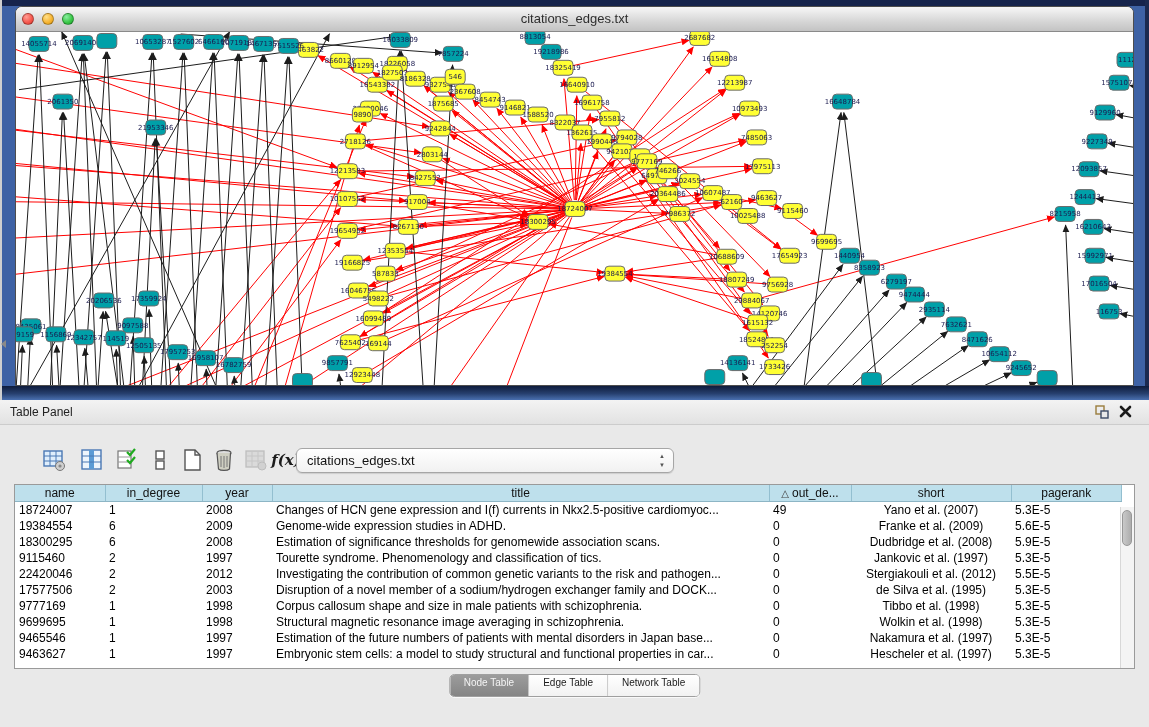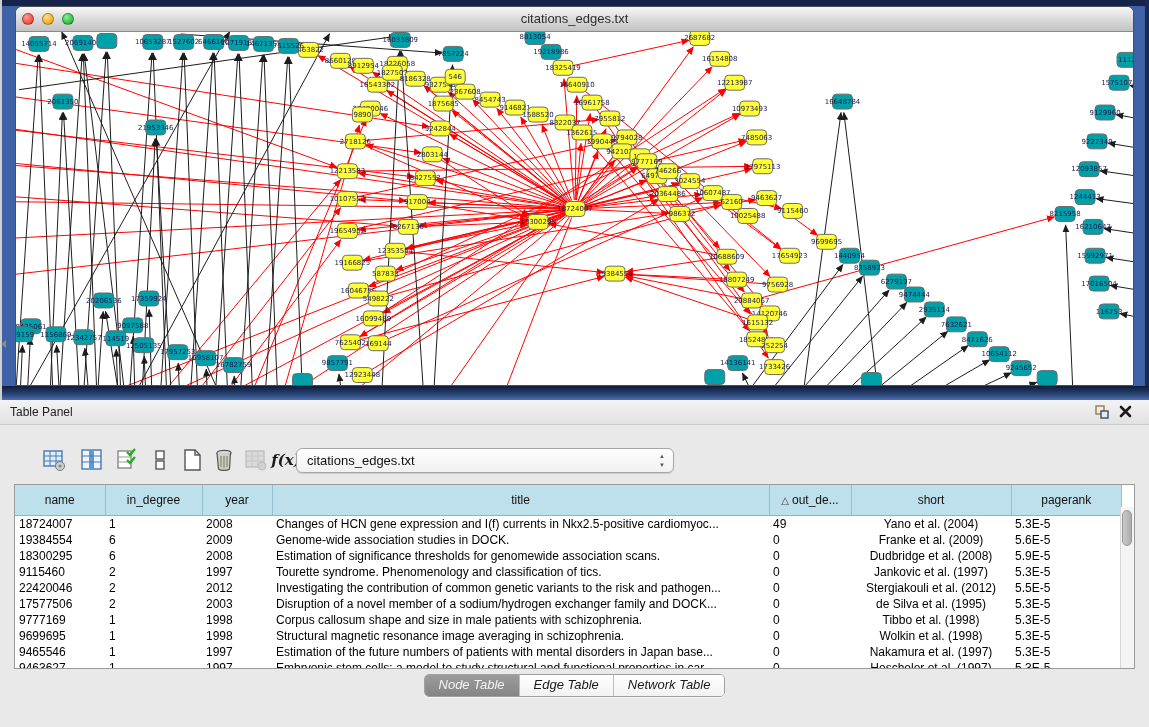--- a/index.html
+++ b/index.html
@@ -37,34 +37,34 @@
   .tb-icon.disabled{opacity:.45;}
   .fx{font-size:15px;font-style:italic;font-family:"DejaVu Serif",serif;color:#1a1a1a;font-weight:bold;}
   .combo{position:absolute;left:296px;top:8px;width:378px;height:25px;box-sizing:border-box;
       border:1px solid #a6a6a6;border-radius:6px;background:linear-gradient(#ffffff,#f1f1f1);
       box-shadow:0 1px 1px rgba(0,0,0,.12);}
   .combo .val{position:absolute;left:10px;top:4px;font-size:13px;color:#111;}
   .combo .spin{position:absolute;right:8px;top:3px;font-size:6px;line-height:9px;color:#555;text-align:center;}
   .grid-box{position:absolute;left:14px;top:84px;width:1121px;height:185px;box-sizing:border-box;
       border:1px solid #9a9a9a;background:#fff;overflow:hidden;}
   table.grid{border-collapse:collapse;table-layout:fixed;width:1107px;font-size:12px;}
-  table.grid th{height:30px;background:#bee0ec;border-right:1px solid #93bfd0;border-bottom:1px solid #8db5c5;
+  table.grid th{height:16px;background:#bee0ec;border-right:1px solid #93bfd0;border-bottom:1px solid #8db5c5;
       font-weight:normal;color:#111;text-align:center;overflow:hidden;white-space:nowrap;padding:0 3px;}
   table.grid td{height:16px;padding:0 4px;color:#000;overflow:hidden;white-space:nowrap;border:0;}
   table.grid col:nth-child(1){width:90px;}  table.grid col:nth-child(2){width:97px;}
   table.grid col:nth-child(3){width:70px;}  table.grid col:nth-child(4){width:497px;}
   table.grid col:nth-child(5){width:82px;}  table.grid col:nth-child(6){width:160px;}
   table.grid td.c-short{text-align:center;}
   .sort-tri{font-size:10px;color:#444;margin-right:3px;}
   .vscroll{position:absolute;right:0;top:22px;bottom:0;width:13px;background:#f4f4f4;border-left:1px solid #d8d8d8;}
   .vthumb{position:absolute;left:1px;top:3px;width:10px;height:36px;border-radius:5px;
       background:linear-gradient(90deg,#c9c9c9,#adadad);border:1px solid #979797;box-sizing:border-box;}
   .seg-tabs{position:absolute;left:50%;transform:translateX(-50%);top:274px;height:21px;display:flex;
       border:1px solid #9f9f9f;border-radius:5px;overflow:hidden;background:#fff;box-shadow:0 1px 0 rgba(255,255,255,.7);}
-  .seg{padding:2px 14px 12px;font-size:13px;color:#1a1a1a;border-right:1px solid #bbb;background:linear-gradient(#ffffff,#f2f2f2);font-style:italic;}
+  .seg{padding:2px 14px 12px;font-size:10px;color:#1a1a1a;border-right:1px solid #bbb;background:linear-gradient(#ffffff,#f2f2f2);}
   .seg:last-child{border-right:0;}
   .seg.active{background:linear-gradient(#9c9c9c,#858585);color:#f4f4f4;}
   .status-bar{position:absolute;left:0;top:303px;width:100%;height:24px;background:#e3e3e3;border-top:1px solid #c6c6c6;}
   .mem{position:absolute;right:44px;top:6px;font-size:11.5px;color:#222;}
   .mem-dot{position:absolute;right:22px;top:4px;width:14px;height:14px;border-radius:50%;
       background:radial-gradient(circle at 35% 30%,#9ce89c,#3cb93c 65%,#2a8f2a);border:1px solid #2a7d2a;box-sizing:border-box;}
   
   .mini{display:block;}
 </style>
 </head>
@@ -897,28 +897,28 @@
             <th>pagerank</th>
           </tr>
         </thead>
       <tbody>
           <tr>
             <td>18724007</td>
             <td>1</td>
             <td>2008</td>
             <td>Changes of HCN gene expression and I(f) currents in Nkx2.5-positive cardiomyoc...</td>
             <td>49</td>
-            <td class="c-short">Yano et al. (2004)</td>
+            <td class="c-short">Yano et al. (2007)</td>
             <td>5.3E-5</td>
           </tr>
           <tr>
             <td>19384554</td>
             <td>6</td>
             <td>2009</td>
-            <td>Genome-wide association studies in DOCK.</td>
+            <td>Genome-wide expression studies in ADHD.</td>
             <td>0</td>
             <td class="c-short">Franke et al. (2009)</td>
             <td>5.6E-5</td>
           </tr>
           <tr>
             <td>18300295</td>
             <td>6</td>
             <td>2008</td>
             <td>Estimation of significance thresholds for genomewide association scans.</td>
             <td>0</td>

